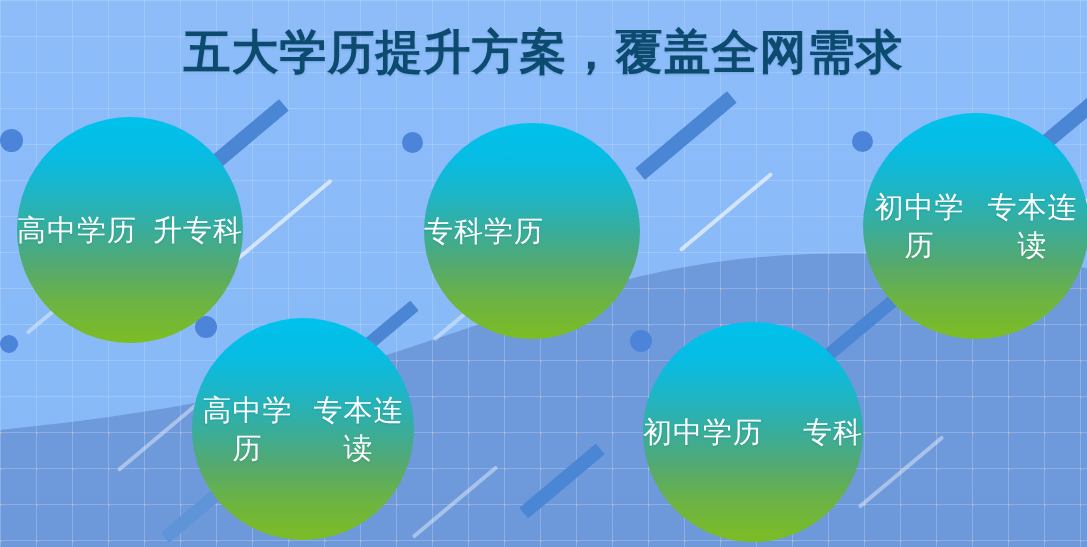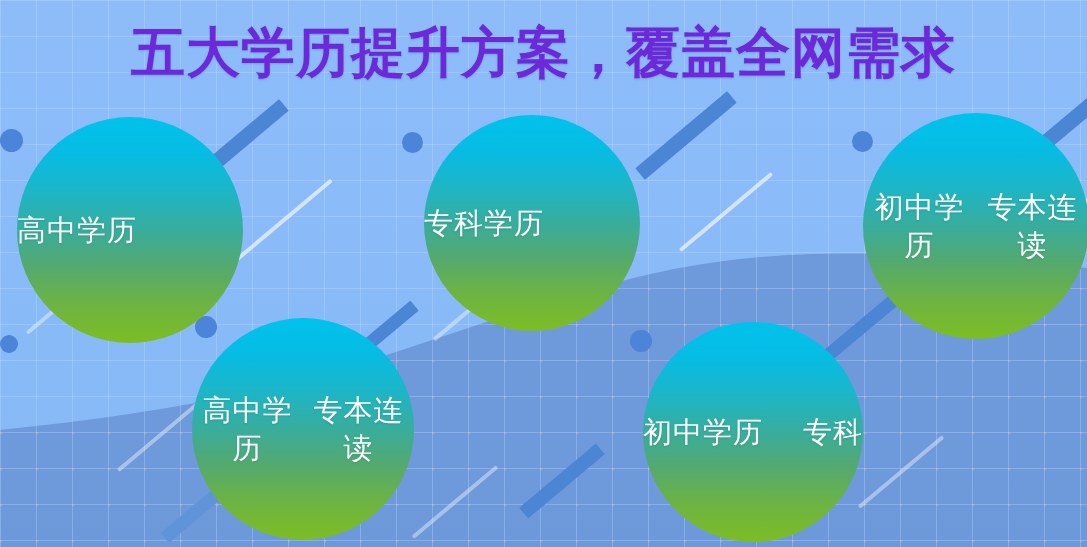--- a/index.html
+++ b/index.html
@@ -56,22 +56,22 @@
   }
   .thinline.dim { background: rgba(255,255,255,0.40); }
 
   
   .title {
     position: absolute;
     left: 0;
     top: 23px;
     width: 1087px;
     text-align: center;
-    color: #6d28d9;
-    font-size: 54px;
+    color: #0c4a6e;
+    font-size: 47px;
     line-height: 58px;
     font-weight: bold;
     letter-spacing: 1px;
     white-space: nowrap;
     text-shadow: 0 1px 2px rgba(40,90,160,0.28);
   }
 
   
   .bubble {
     position: absolute;
@@ -153,28 +153,29 @@
   <div class="dot" style="left:402px; top:132px; width:21px; height:21px;"></div>
   <div class="dot" style="left:852px; top:131px; width:21px; height:21px;"></div>
   <div class="dot" style="left:195px; top:316px; width:22px; height:22px;"></div>
   <div class="dot" style="left:630px; top:330px; width:22px; height:22px;"></div>
   <div class="dot" style="left:0px; top:335px; width:18px; height:18px;"></div>
 
   <div class="title">五大学历提升方案，覆盖全网需求</div>
 
   <div class="bubble" style="left:17px; top:117px; width:226px; height:226px;">
     <span class="line1">高中学历</span>
+    <span class="line2">升专科</span>
   </div>
 
   <div class="bubble" style="left:192px; top:318px; width:222px; height:222px;">
     <span class="line1">高中学历</span>
     <span class="line2">专本连读</span>
   </div>
 
-  <div class="bubble" style="left:424px; top:115px; width:216px; height:216px;">
+  <div class="bubble" style="left:424px; top:123px; width:216px; height:216px;">
     <span class="line1">专科学历</span>
   </div>
 
   <div class="bubble" style="left:643px; top:322px; width:220px; height:220px;">
     <span class="line1">初中学历</span>
     <span class="line2">专科</span>
   </div>
 
   <div class="bubble" style="left:863px; top:113px; width:226px; height:226px;">
     <span class="line1">初中学历</span>

